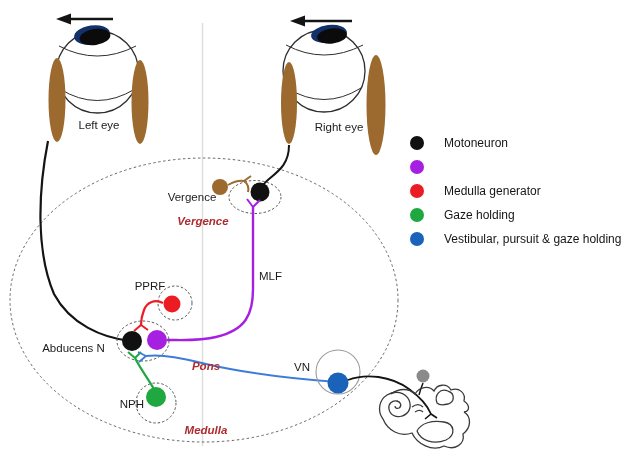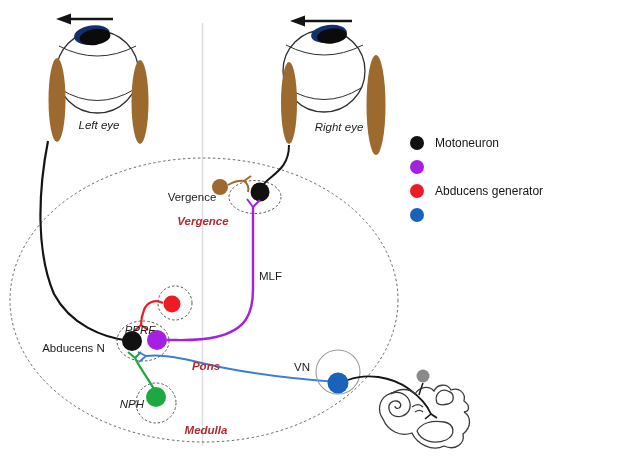--- a/index.html
+++ b/index.html
@@ -5,27 +5,27 @@
   html,body { margin:0; padding:0; background:#ffffff; }
   .canvas {
     position:relative; width:628px; height:458px; overflow:hidden;
     background:#ffffff; font-family:"Liberation Sans", sans-serif;
   }
   svg.diagram { position:absolute; left:0; top:0; }
   .lbl {
     position:absolute; font-size:11.5px; color:#1c1c1c; line-height:13px;
     white-space:nowrap;
   }
-  .lbl.center { text-align:center;font-style:italic; }
+  .lbl.center { text-align:center; }
   .lbl.right  { text-align:center; }
   .region {
     font-style:italic; font-weight:bold;
   }
   .legend { position:absolute; left:410px; top:135px; }
-  .legend-row { display:flex; align-items:center; height:15px; margin-bottom:9px; }
+  .legend-row { display:flex; align-items:center; height:15px; margin-bottom:9px;gap:9px; }
   .legend-dot { width:14px; height:14px; border-radius:50%; margin-right:11px; flex:0 0 auto; }
   .legend-label { font-size:12px; color:#151515; white-space:nowrap; }
 </style>
 </head>
 <body>
 
 <div class="canvas">
 
   <svg class="diagram" width="628" height="458" viewBox="0 0 628 458">
 
@@ -116,39 +116,44 @@
     </g>
   </svg>
 
   <div class="lbl center" style="left:69px; top:119px; width:60px;">Left eye</div>
   <div class="lbl center" style="left:307px; top:121px; width:64px;">Right eye</div>
 
   <div class="lbl right" style="left:157px; top:191px; width:70px;">Vergence</div>
   <div class="lbl region center" style="left: 164px; top: 215px; width: 78px; color: rgb(174, 44, 48);">Vergence</div>
 
   <div class="lbl" style="left:259px; top:270px;">MLF</div>
-  <div class="lbl center" style="left:113px; top:280px; width:54px;margin-top:44px;">PPRF</div>
+  <div class="lbl center" style="left:123px; top:280px; width:54px;">PPRF</div>
   <div class="lbl right" style="left:36px; top:342px; width:75px;">Abducens N</div>
   <div class="lbl region center" style="left: 181px; top: 360px; width: 50px; color: rgb(174, 44, 48);">Pons</div>
 
   <div class="lbl center" style="left:96px; top:398px; width:48px;text-align:right;">NPH</div>
   <div class="lbl region center" style="left: 167px; top: 424px; width: 78px; color: rgb(174, 44, 48);">Medulla</div>
 
   <div class="lbl" style="left:294px; top:361px;">VN</div>
 
   <div class="legend">
     <div class="legend-row">
       <span class="legend-dot" style="background-color: rgb(17, 17, 17);"></span>
       <span class="legend-label">Motoneuron</span>
     </div>
     <div class="legend-row">
       <span class="legend-dot" style="background-color: rgb(165, 32, 224);"></span>
     </div>
     <div class="legend-row">
       <span class="legend-dot" style="background-color: rgb(236, 28, 36);"></span>
-      <span class="legend-label">Abducens generator</span>
+      <span class="legend-label">Medulla generator</span>
+    </div>
+    <div class="legend-row">
+      <span class="legend-dot" style="background-color: rgb(31, 168, 63);"></span>
+      <span class="legend-label">Gaze holding</span>
     </div>
     <div class="legend-row">
       <span class="legend-dot" style="background-color: rgb(27, 99, 186);"></span>
+      <span class="legend-label">Vestibular, pursuit &amp; gaze holding</span>
     </div>
   </div>
 
 </div>
 
 </body></html>

